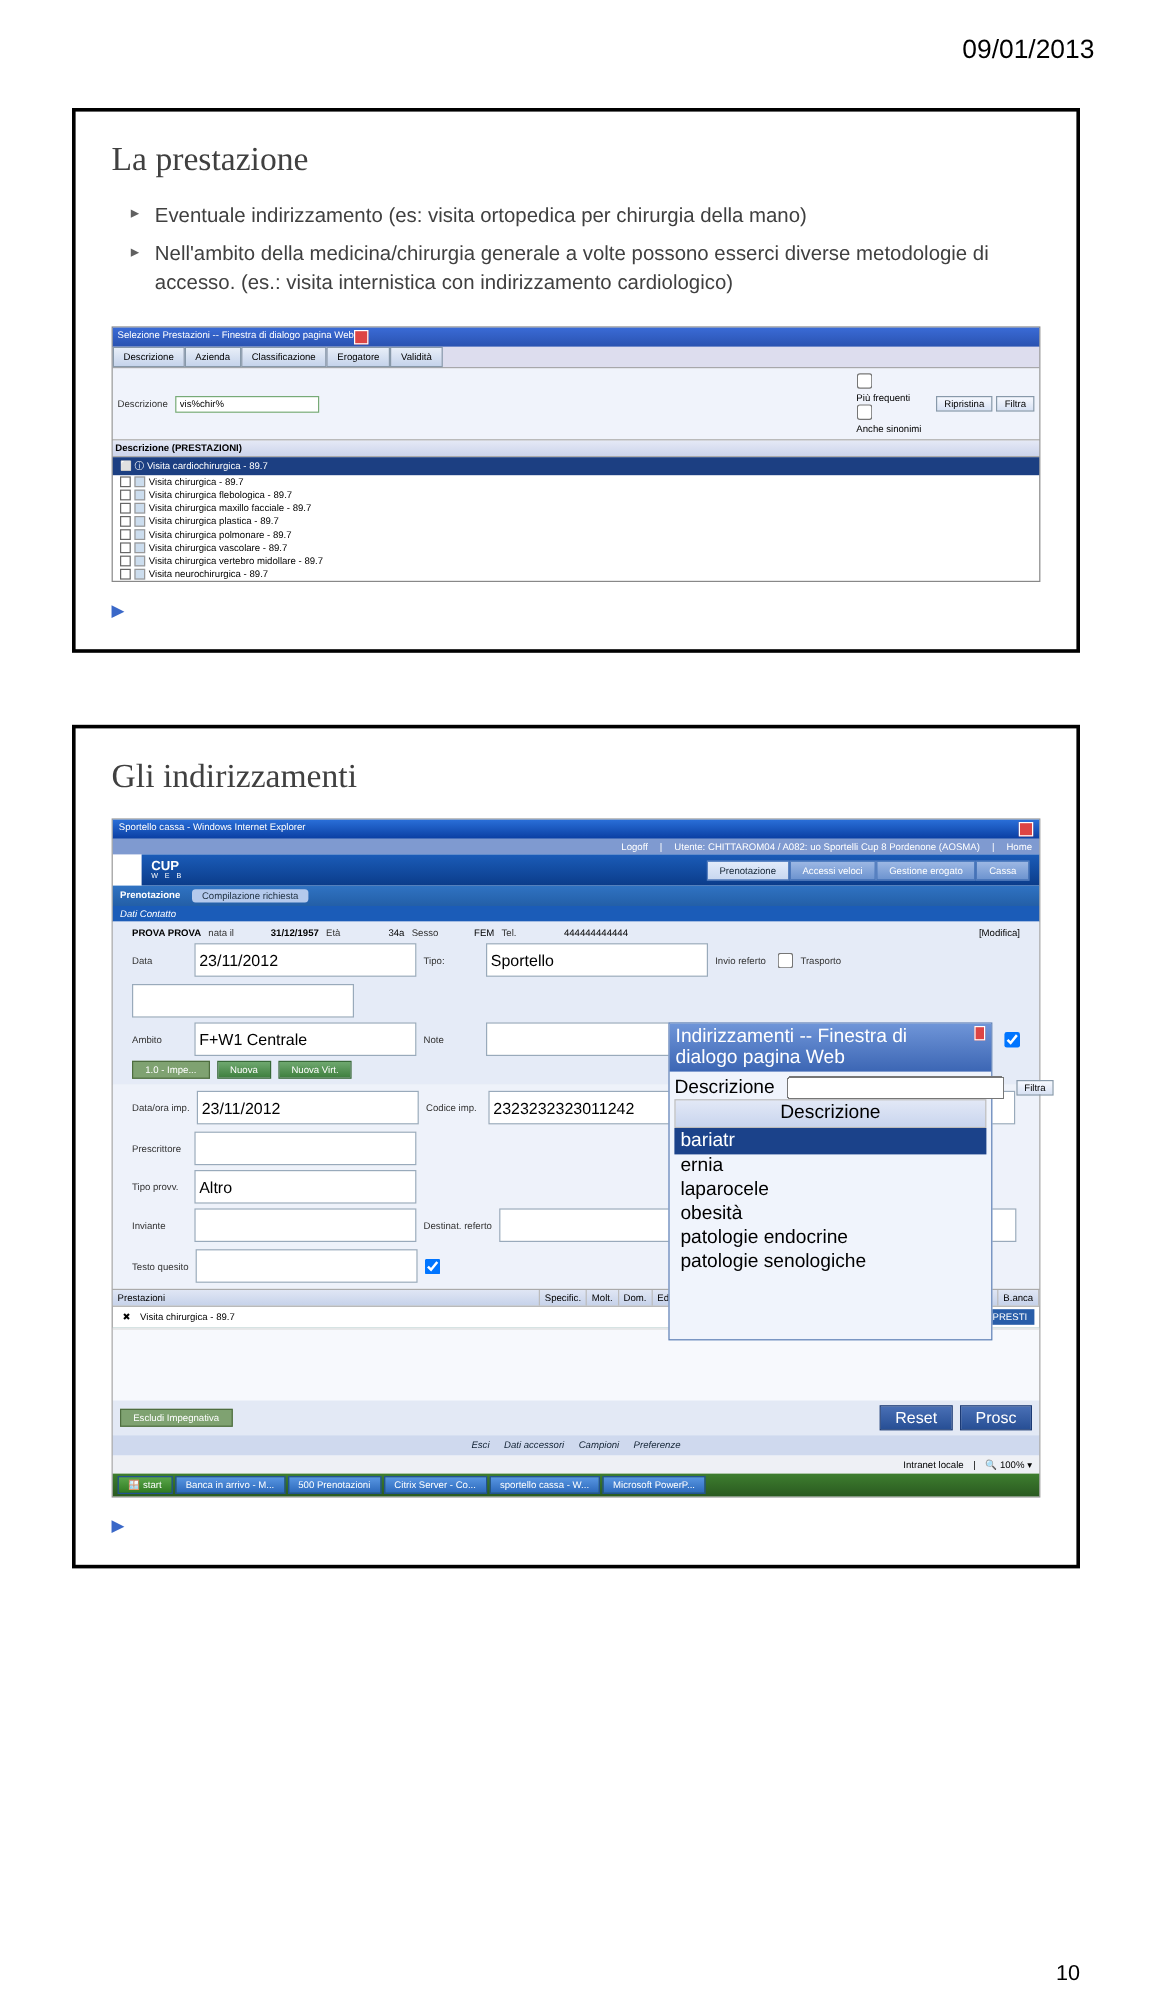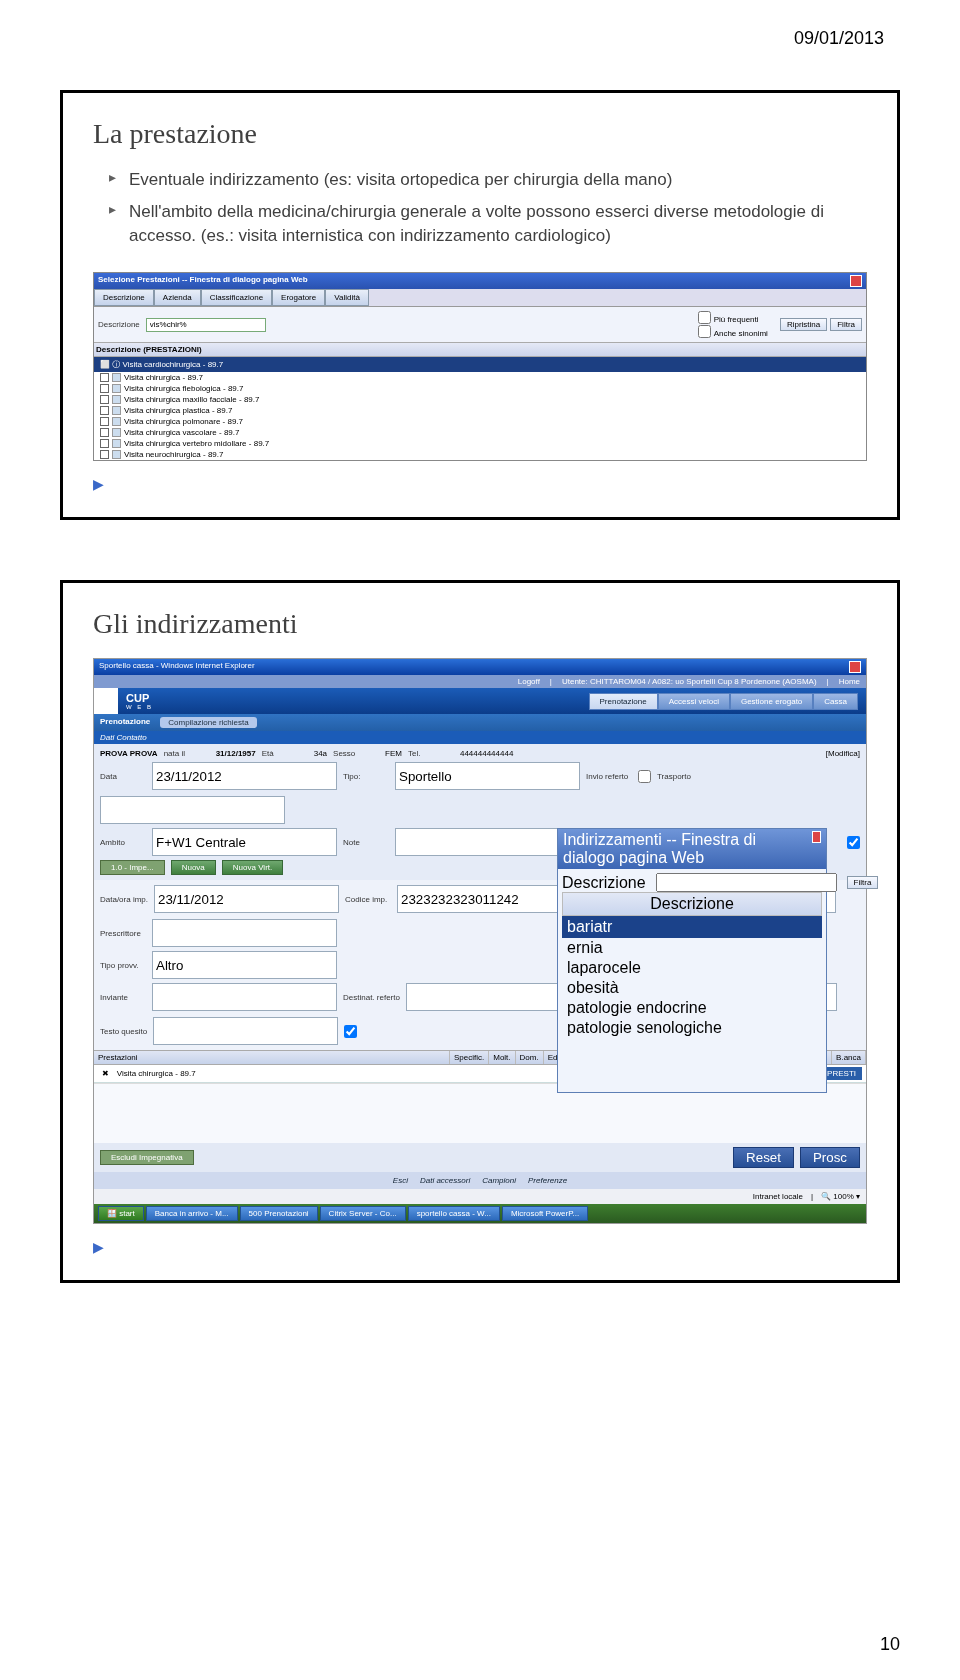--- a/index.html
+++ b/index.html
@@ -7,22 +7,22 @@
     font-family: "Segoe UI", Arial, sans-serif;
     background: #ffffff;
     width: 960px;
     height: 1680px;
     position: relative;
     padding: 30px 60px;
   }
   .date-header {
     position: absolute;
     top: 28px;
-    right: 76px;
-    font-size: 18px;
+    right: 48px;
+    font-size: 22px;
     color: #000;
   }
   .slide {
     border: 3px solid #000;
     background: #fff;
     padding: 25px 30px;
     margin-top: 60px;
     margin-bottom: 40px;
   }
   .slide-2 { margin-top: 60px; }
@@ -56,23 +56,23 @@
   .screenshot-app {
     margin-top: 4px;
     border: 1px solid #888;
     font-size: 8px;
     color: #000;
   }
   .app-titlebar {
     background: linear-gradient(#3a6bd6,#2a52b0);
     color: #fff;
     padding: 2px 4px;
-    font-weight: bold;
+    font-weight: normal;
     display:flex;
-    justify-content: space-between;
+    justify-content: flex-start;
   }
   .close-box { background:#d44; width:12px; height:12px; border:1px solid #fff;}
   .tabs-row {
     display:flex;
     background:#dde;
     border-bottom:1px solid #999;
   }
   .tab {
     padding: 3px 8px;
     border:1px solid #89a;
@@ -90,21 +90,21 @@
   }
   .lbl { font-size:8px; color:#333;}
   .inp {
     border:1px solid #7a7;
     background:#fff;
     font-size:8px;
     padding:1px 3px;
     height:14px;
   }
   .chk-group { display:flex; flex-direction:column; gap:1px; margin-left:auto;}
-  .chk { display:flex; gap:3px; align-items:flex-end; font-size:8px;}
+  .chk { display:flex; gap:3px; align-items:flex-start; font-size:8px;flex-direction:column;}
   .btns { display:flex; gap:3px; margin-left:6px;}
   .btn-xs {
     border:1px solid #89a;
     background: linear-gradient(#f7f9ff,#d7e1f3);
     padding:1px 6px;
     font-size:8px;
     cursor:pointer;
   }
   .list-header {
     background:linear-gradient(#e5e9f6,#ccd4eb);
@@ -160,21 +160,21 @@
     background:linear-gradient(#9db8e4,#6c93cf); color:#fff; font-size:8px;
   }
   .nav-tab.active { background:linear-gradient(#e3ecfa,#c8d7f0); color:#123;}
   .sub-hdr { background:linear-gradient(#3073c3,#235fa7); color:#fff; padding:3px 6px; display:flex; gap:10px;}
   .blue-pill { background:#b4c9ec; color:#234; padding:1px 8px; border-radius:3px; font-size:8px;}
   .contact-bar {
     background:#1b5cb8; color:#fff; padding:2px 6px; font-size:8px;font-style:italic;
   }
   .form-grid {
     background:#e5ebf7;
-    padding:3px 6px;
+    padding:3px 16px;
   }
   .form-line { display:flex; gap:6px; align-items:center; padding:2px 0; flex-wrap:wrap;}
   .form-line .l { min-width:46px; color:#333;}
   .form-line .in { border:1px solid #9ab; background:#fff; padding:1px 3px; min-width:70px; height:28px;}
   .green-btn { background:linear-gradient(#6fa86f,#3e7f3e); color:#fff; border:1px solid #376837; padding:2px 10px; font-size:8px;}
   .green-box { background:#7fa271; color:#fff; padding:2px 10px; border:1px solid #4e6d3f;}
   .grid-head {
     display:flex; background:linear-gradient(#e0e6f4,#c6d2ea);
     border-top:1px solid #aaa; border-bottom:1px solid #aaa;
   }

